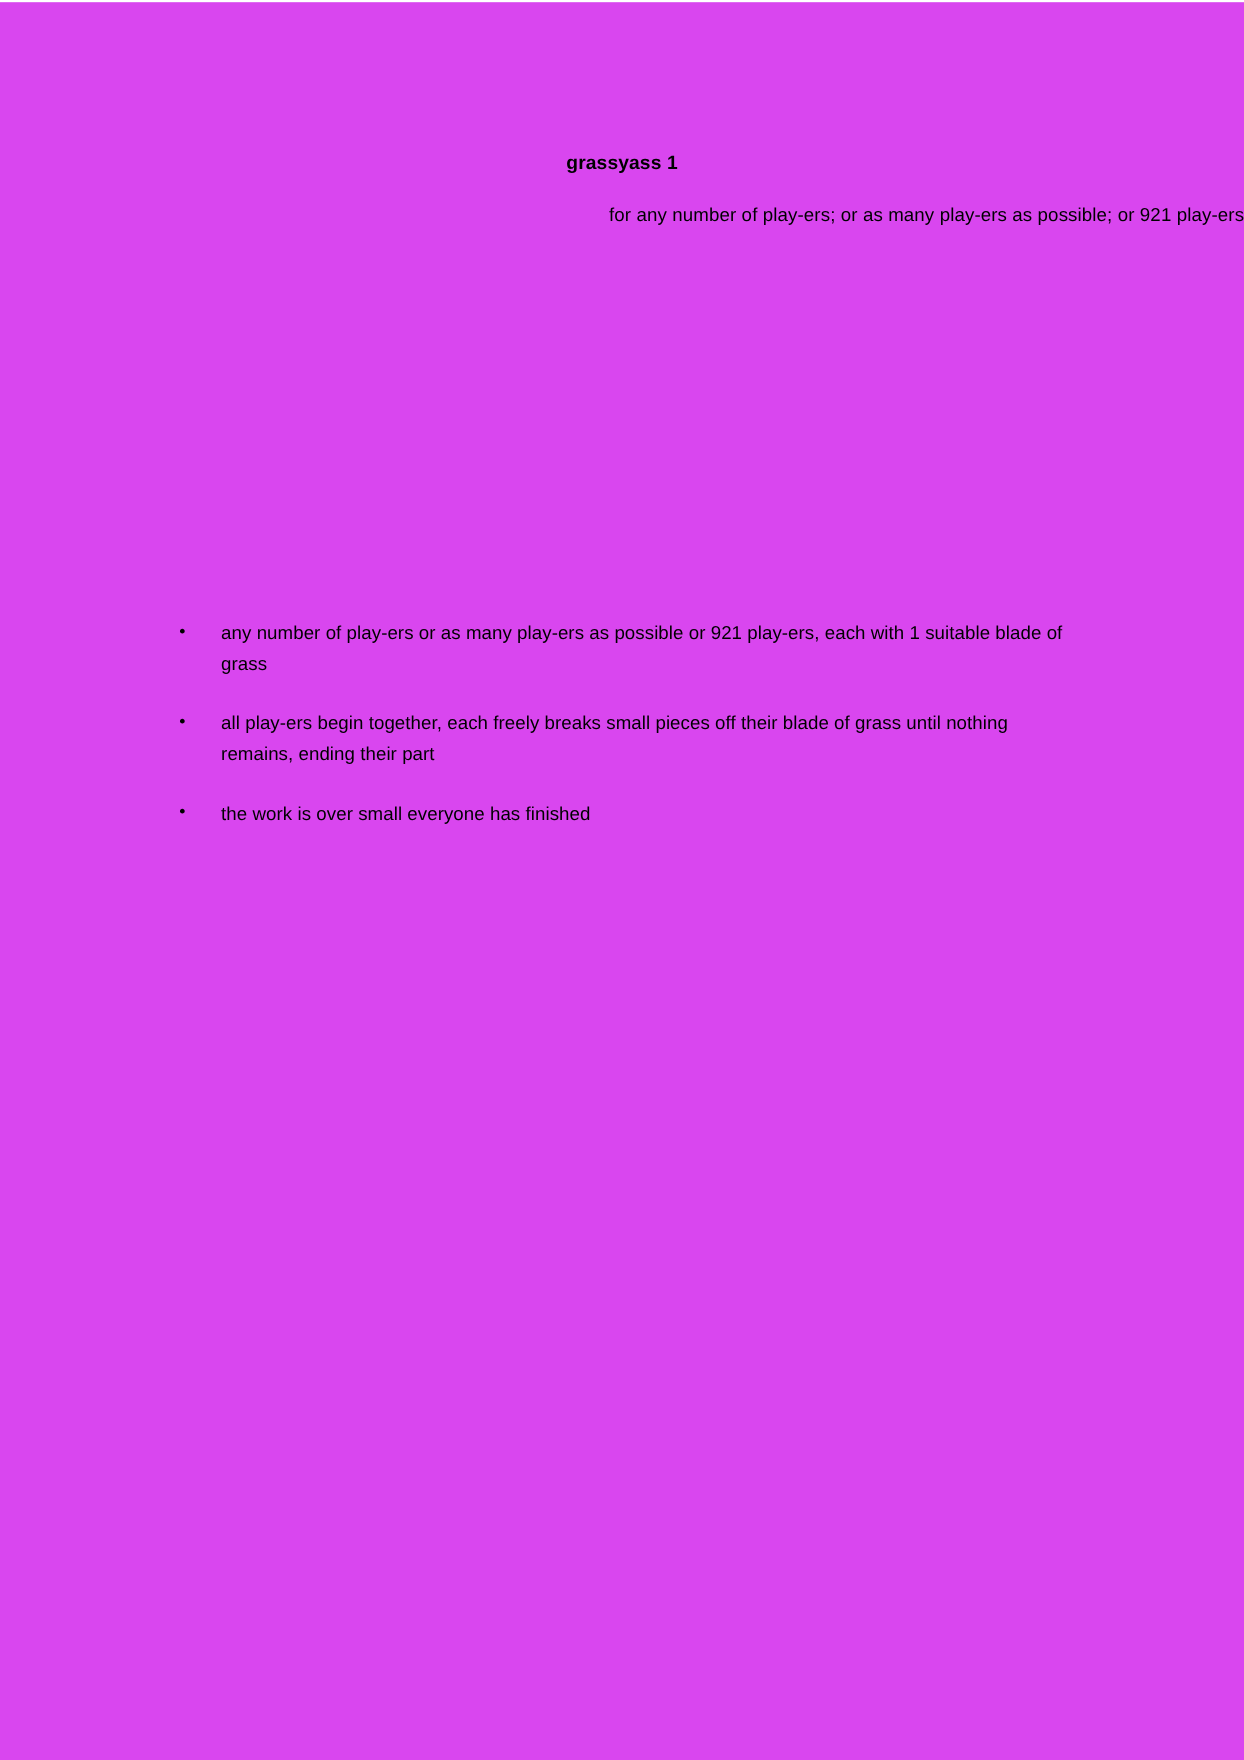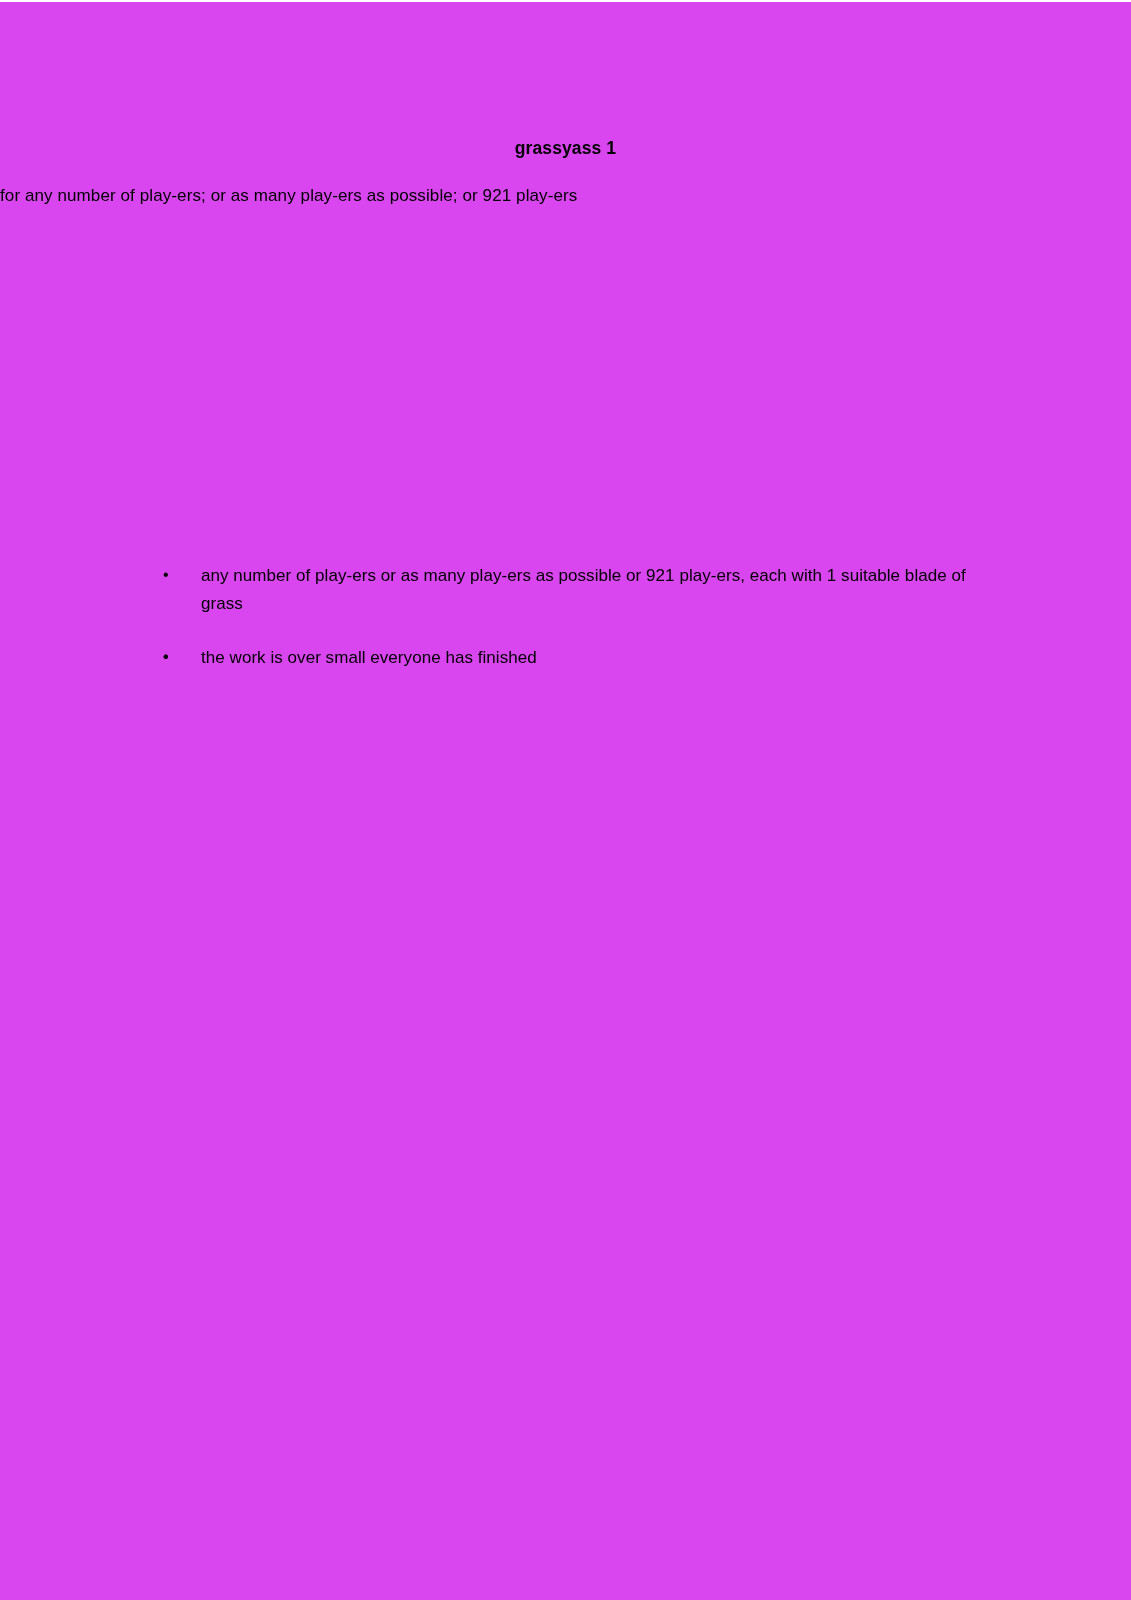--- a/index.html
+++ b/index.html
@@ -27,21 +27,21 @@
     text-align: center;
     font-size: 17.5px;
     font-weight: bold;
     letter-spacing: 0.1px;
   }
   .doc-subtitle {
     position: absolute;
     top: 184px;
     left: 0;
     width: 1131px;
-    text-align: left;
+    text-align: right;
     font-size: 17px;
     font-weight: normal;
     letter-spacing: 0.1px;
   }
   .bullet-list {
     position: absolute;
     top: 560px;
     left: 163px;
     width: 820px;
   }
@@ -75,20 +75,21 @@
 
   <div class="bullet-list">
 
     <div class="bullet-item">
       <span class="marker">•</span>
       <span>any number of play-ers or as many play-ers as possible or 921 play-ers, each with 1 suitable blade of grass</span>
     </div>
 
     <div class="bullet-item">
       <span class="marker">•</span>
+      <span>all play-ers begin together, each freely breaks small pieces off their blade of grass until nothing remains, ending their part</span>
     </div>
 
     <div class="bullet-item">
       <span class="marker">•</span>
       <span>the work is over small everyone has finished</span>
     </div>
 
   </div>
 
 </div>

